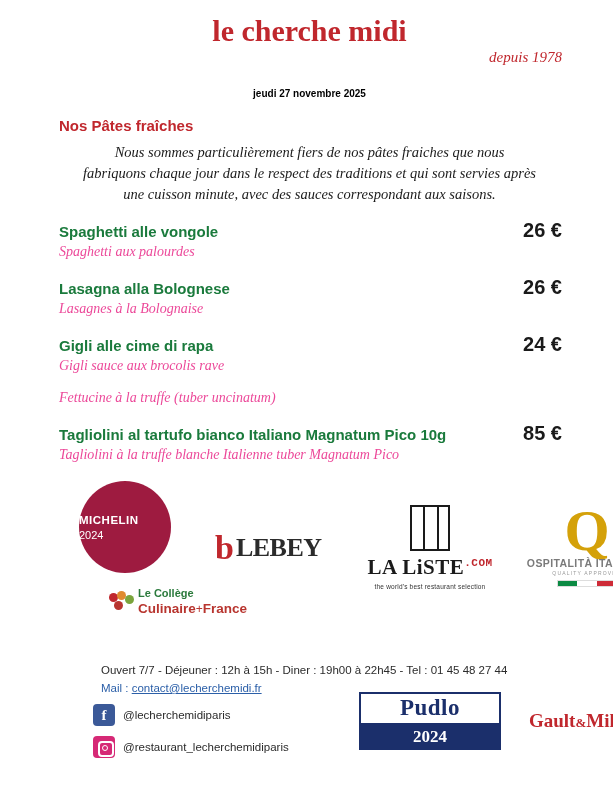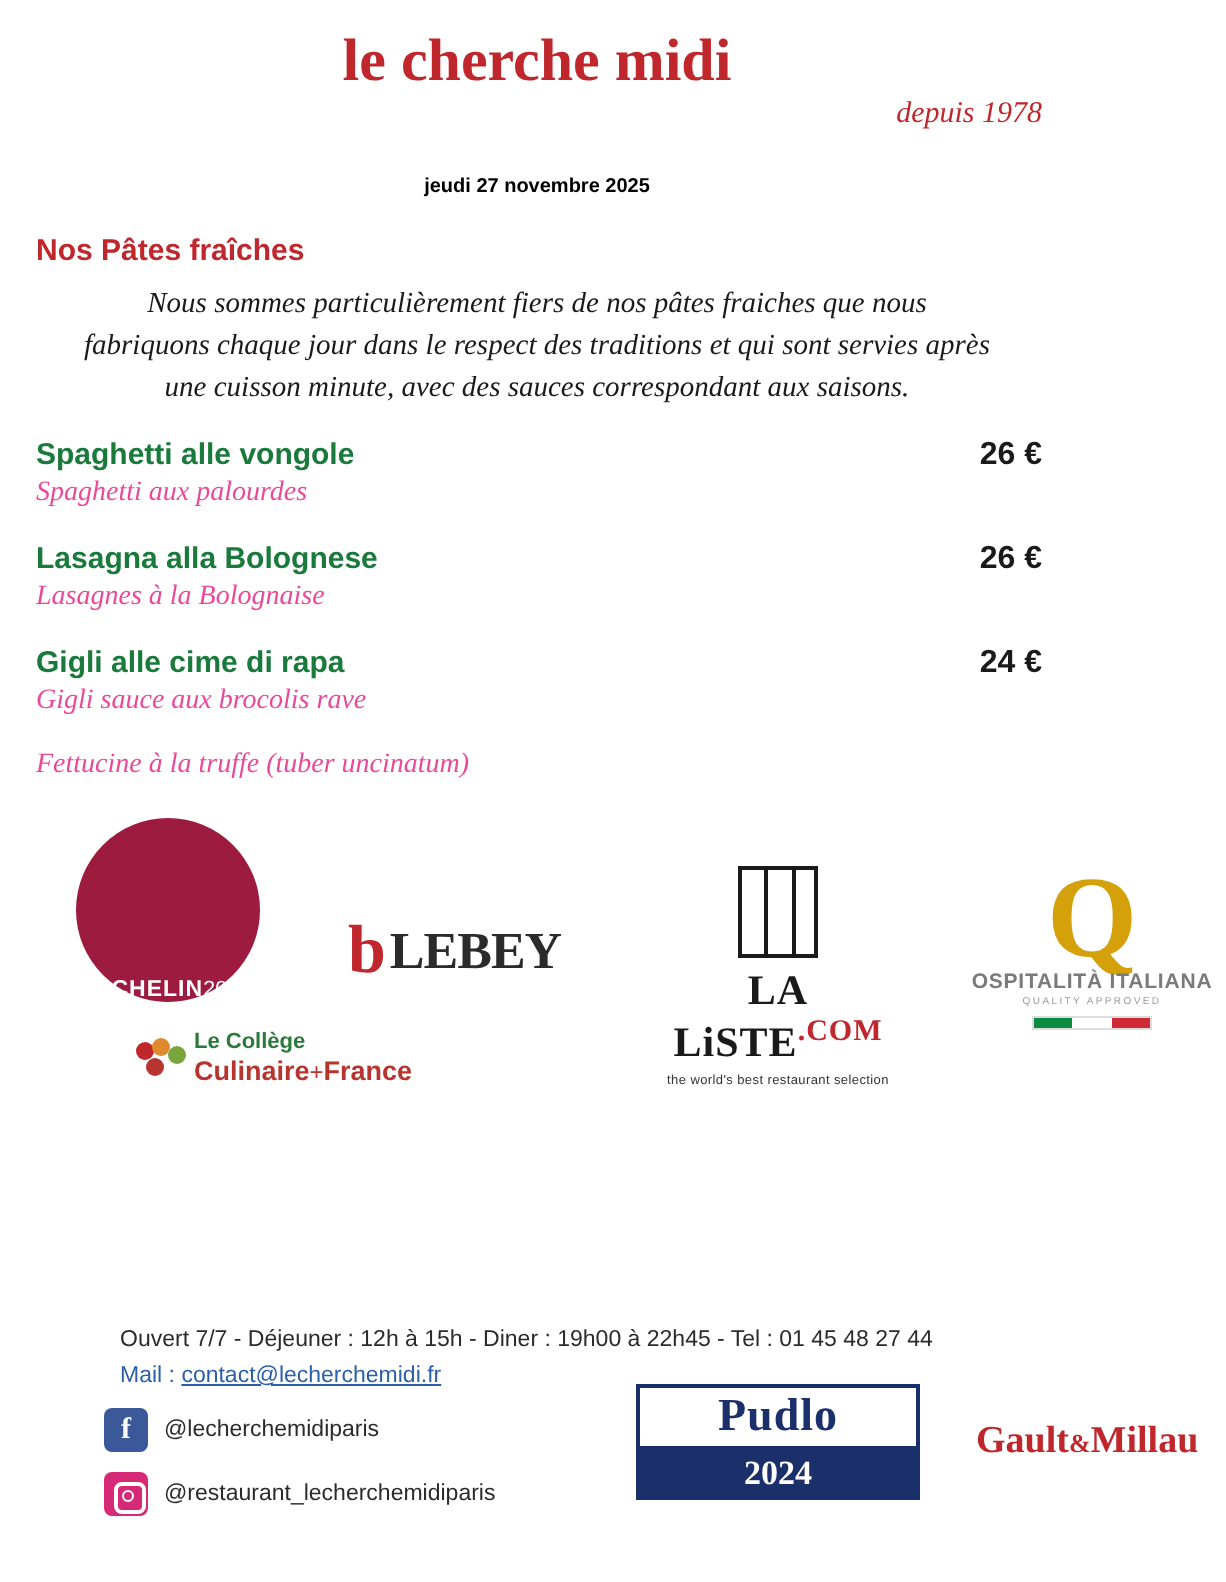--- a/index.html
+++ b/index.html
@@ -14,20 +14,21 @@
     font-family: "Liberation Sans", sans-serif;
     color: #000;
     position: relative;
     overflow: hidden;
   }
   .page {
     width: 553px;
     height: 791px;
     padding: 14px 32px 0 16px;
     position: relative;
+    margin-left: 41px;
   }
   
   .brand {
     text-align: center;
     font-family: "Liberation Serif", serif;
     font-weight: bold;
     font-size: 30px;
     color: #c0272d;
     letter-spacing: 0px;
     line-height: 1.1;
@@ -79,21 +80,21 @@
   }
   .dish-name {
     font-weight: bold;
     font-size: 15px;
     color: #1a7a3c;
     padding-left: 2px;
     padding-right: 8px;
   }
   .dish-price {
     font-weight: bold;
-    font-size: 16px;
+    font-size: 20px;
     color: #1a1a1a;
     white-space: nowrap;
   }
   .dish-desc {
     font-family: "Liberation Serif", serif;
     font-style: italic;
     font-size: 14px;
     color: #ec4899;
     padding-left: 2px;
     margin-top: 2px;
@@ -107,22 +108,22 @@
   .michelin {
     position: absolute;
     left: 22px;
     top: 2px;
     width: 92px;
     height: 92px;
     border-radius: 50%;
     background: #9e1b40;
     color: #fff;
     display: flex;
-    flex-direction: row;
-    align-items: flex-end;
+    flex-direction: column;
+    align-items: flex-start;
     justify-content: center;
   }
   .michelin .m1 { font-size: 11.5px; font-weight: bold; letter-spacing: .5px; }
   .michelin .m2 { font-size: 11px; margin-top: 3px; }
   .lebey {
     position: absolute;
     left: 158px;
     top: 52px;
     display: flex;
     align-items: center;
@@ -168,23 +169,24 @@
   .laliste .ll-icon:after  { left: 25px; }
   .laliste .ll-name {
     font-family: "Liberation Serif", serif;
     font-size: 21px;
     font-weight: bold;
     color: #1a1a1a;
     margin-top: 4px;
     letter-spacing: 0.5px;
   }
   .laliste .ll-name sup {
-    font-size: 15px;
+    font-size: 11px;
     color: #c0272d;
     vertical-align: super;
+    font-family: Liberation Mono, monospace;
   }
   .laliste .ll-tag {
     font-size: 6.5px;
     color: #333;
     margin-top: 3px;
     letter-spacing: .2px;
   }
   .ospitalita {
     position: absolute;
     left: 468px;
@@ -396,20 +398,27 @@
         <div class="dish-name">Gigli alle cime di rapa</div>
         <div class="dish-price">24 €</div>
       </div>
       <div class="dish-desc">Gigli sauce aux brocolis rave</div>
     </div>
 
     <div class="dish">
       <div class="dish-desc">Fettucine à la truffe (tuber uncinatum)</div>
     </div>
 
+    <div class="dish">
+      <div class="dish-row">
+        <div class="dish-name">Tagliolini al tartufo bianco Italiano Magnatum Pico 10g</div>
+        <div class="dish-price">85 €</div>
+      </div>
+      <div class="dish-desc">Tagliolini à la truffe blanche Italienne tuber Magnatum Pico</div>
+    </div>
 
   </div>
 
   <div class="awards">
 
     <div class="michelin">
       <div class="m1">MICHELIN</div>
       <div class="m2">2024</div>
     </div>
 

